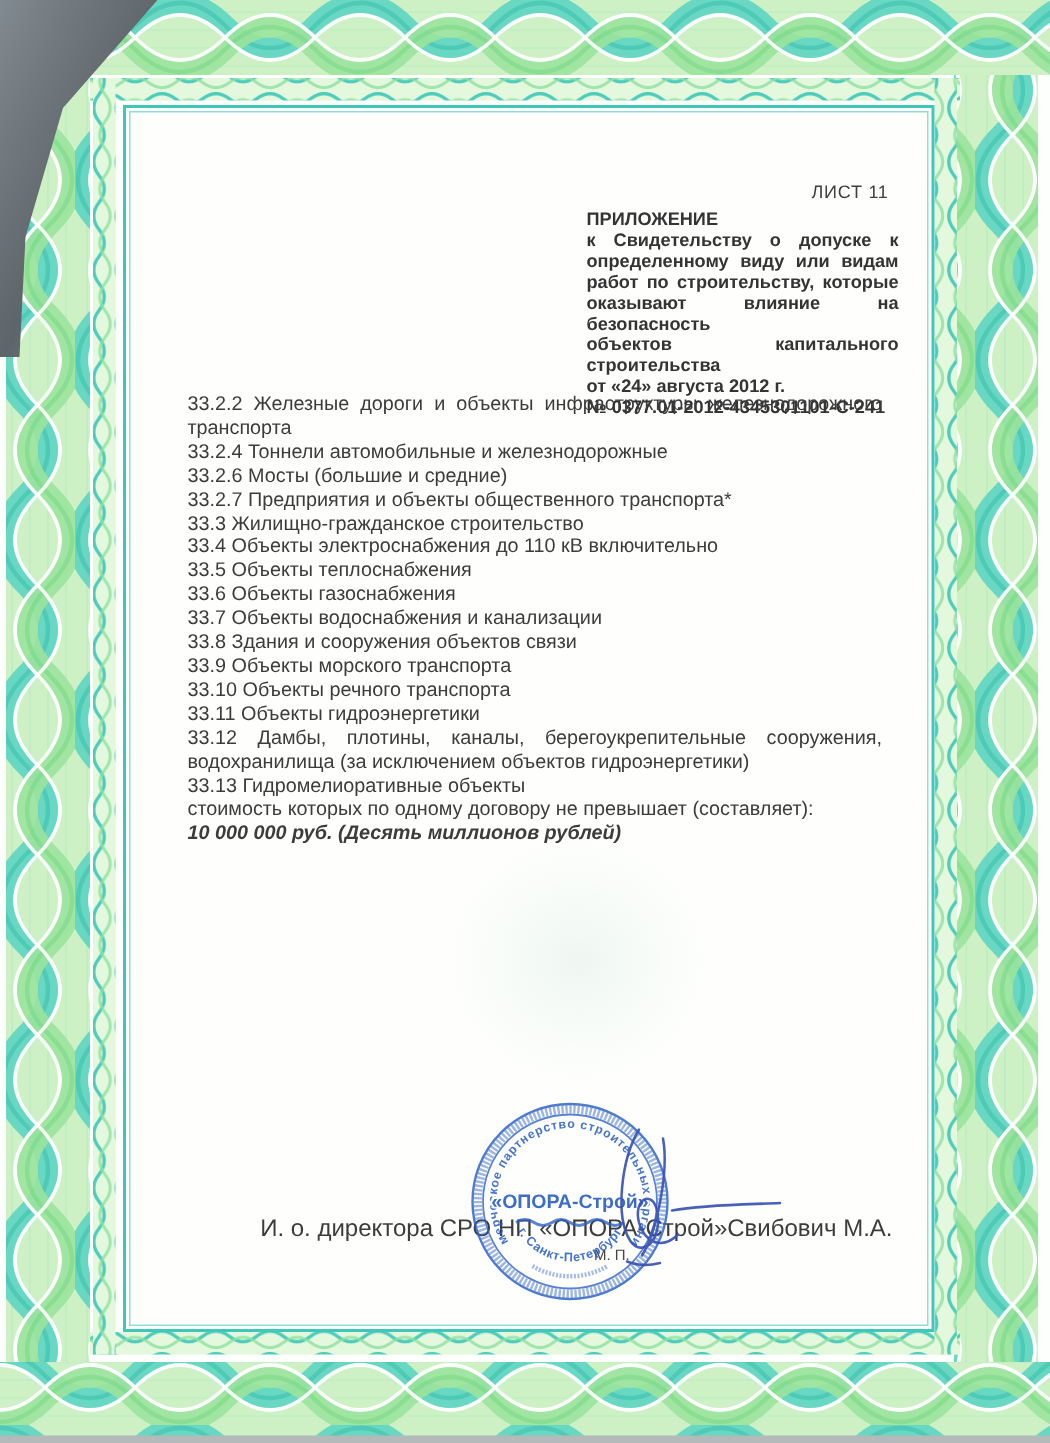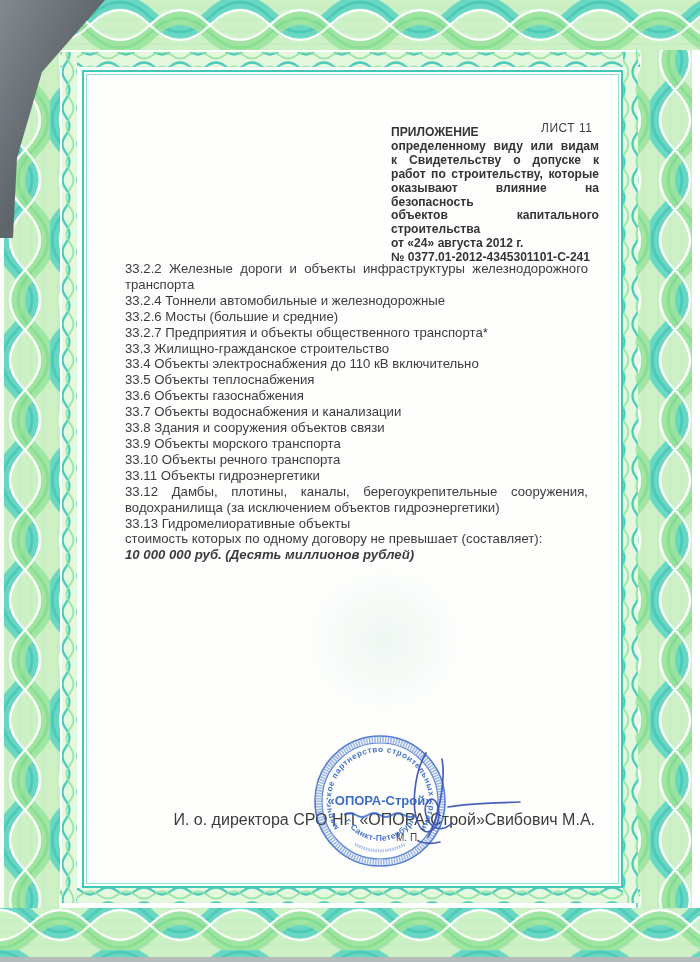--- a/index.html
+++ b/index.html
@@ -30,21 +30,21 @@
     position:absolute;left:295px;top:555px;width:180px;height:170px;z-index:2;
     background:radial-gradient(ellipse at center,rgba(110,175,150,0.10),rgba(110,175,150,0) 68%);
     border-radius:50%;
   }
   .content{position:absolute;left:0;top:0;width:700px;height:962px;z-index:3;}
   .sheet-label{
     position:absolute;left:541px;top:109px;
     font-size:12px;letter-spacing:0.5px;color:#3f3f3f;font-weight:400;margin-top:12px;
   }
   .header-block{
-    position:absolute;left:391px;top:126px;width:208px;
+    position:absolute;left:391px;top:140px;width:208px;
     font-size:12.1px;line-height:13.9px;color:#343434;
   }
   .hb-title{font-weight:700;}
   .hb-line{text-align:justify;text-align-last:justify;font-weight:600;}
   .hb-line-last{text-align:left;text-align-last:left;}
   .hb-date,.hb-num{font-weight:700;}
   .works{
     position:absolute;left:125px;top:261px;width:463px;
     font-size:13.2px;line-height:15.9px;color:#3c3c3c;
   }
@@ -113,22 +113,22 @@
 
   <div class="inner-frame"></div>
   <div class="ghost"></div>
 
   <div class="content">
 
     <div class="sheet-label">ЛИСТ 11</div>
 
     <div class="header-block">
       <div class="hb-title">ПРИЛОЖЕНИЕ</div>
+      <div class="hb-line">к Свидетельству о допуске к</div>
       <div class="hb-line">определенному виду или видам</div>
-      <div class="hb-line">к Свидетельству о допуске к</div>
       <div class="hb-line">работ по строительству, которые</div>
       <div class="hb-line">оказывают влияние на безопасность</div>
       <div class="hb-line">объектов капитального</div>
       <div class="hb-line hb-line-last">строительства</div>
       <div class="hb-date">от «24» августа 2012 г.</div>
       <div class="hb-num">№ 0377.01-2012-4345301101-С-241</div>
     </div>
 
     <div class="works">
       <div class="work-item">33.2.2 Железные дороги и объекты инфраструктуры железнодорожного транспорта</div>

